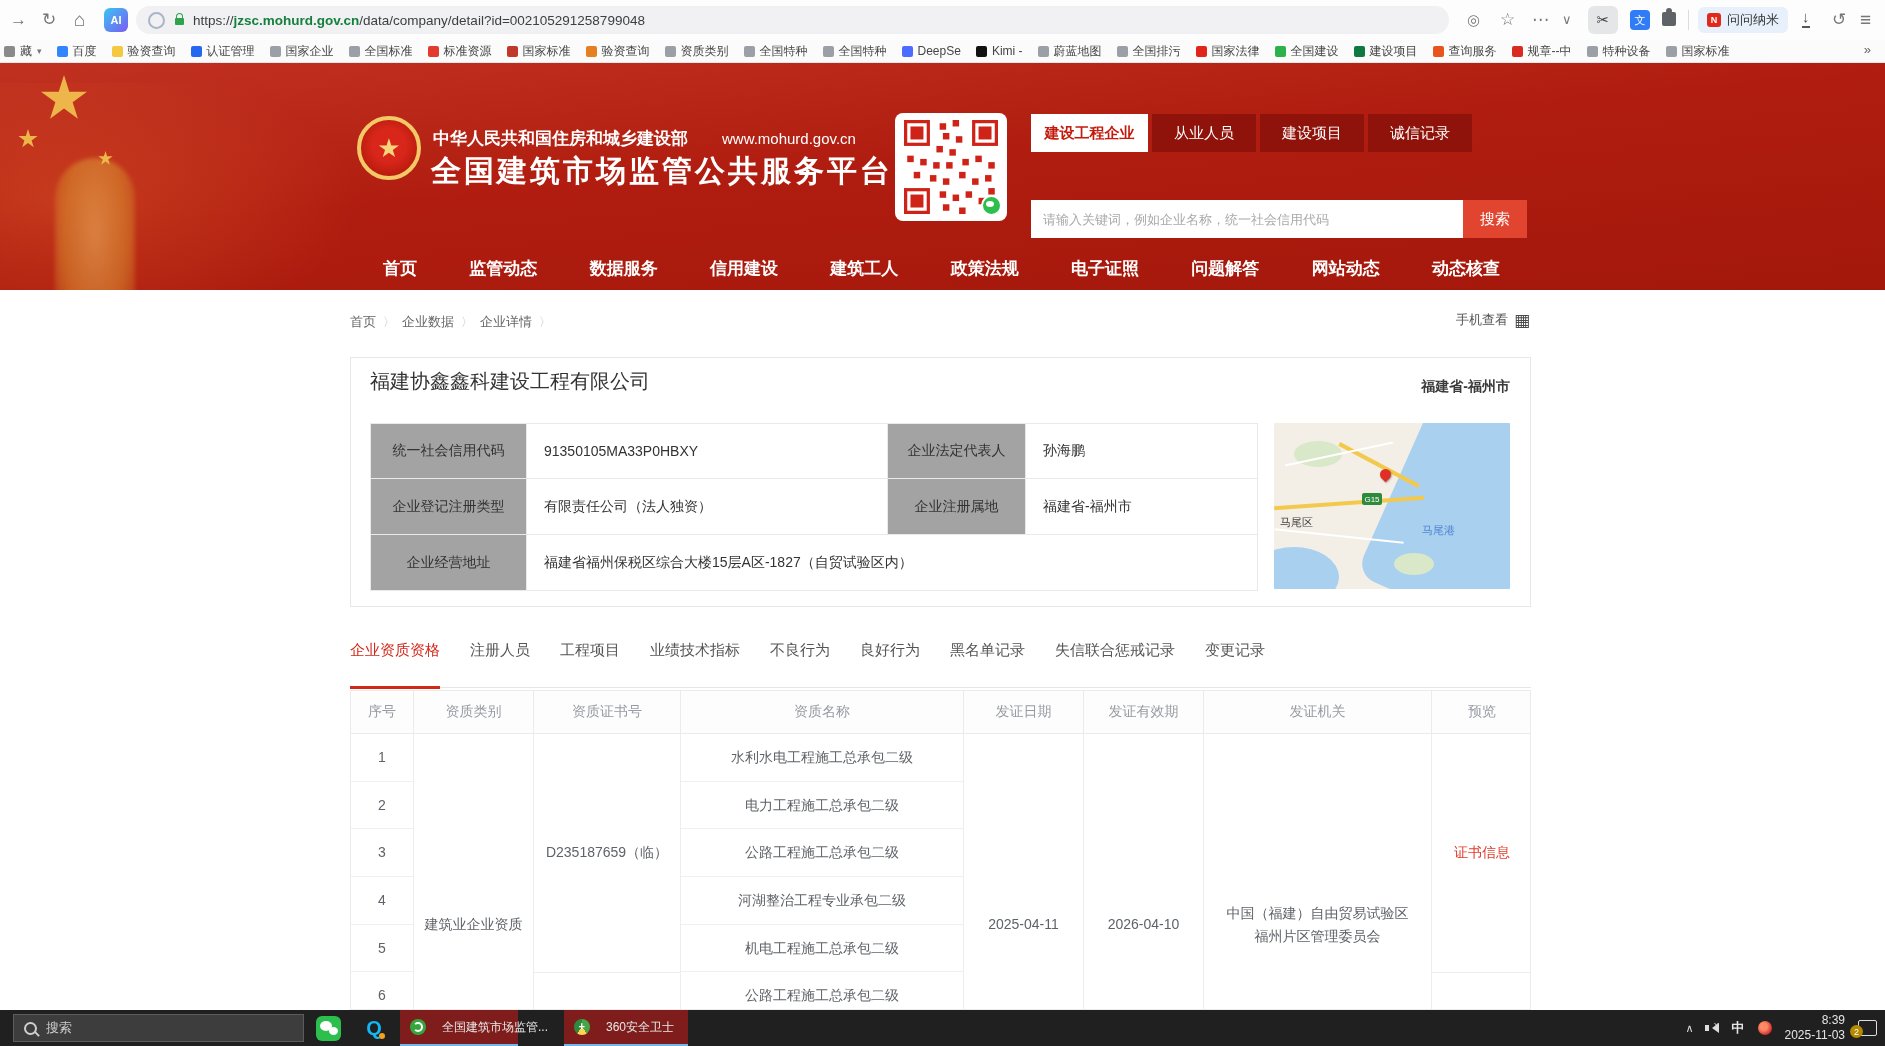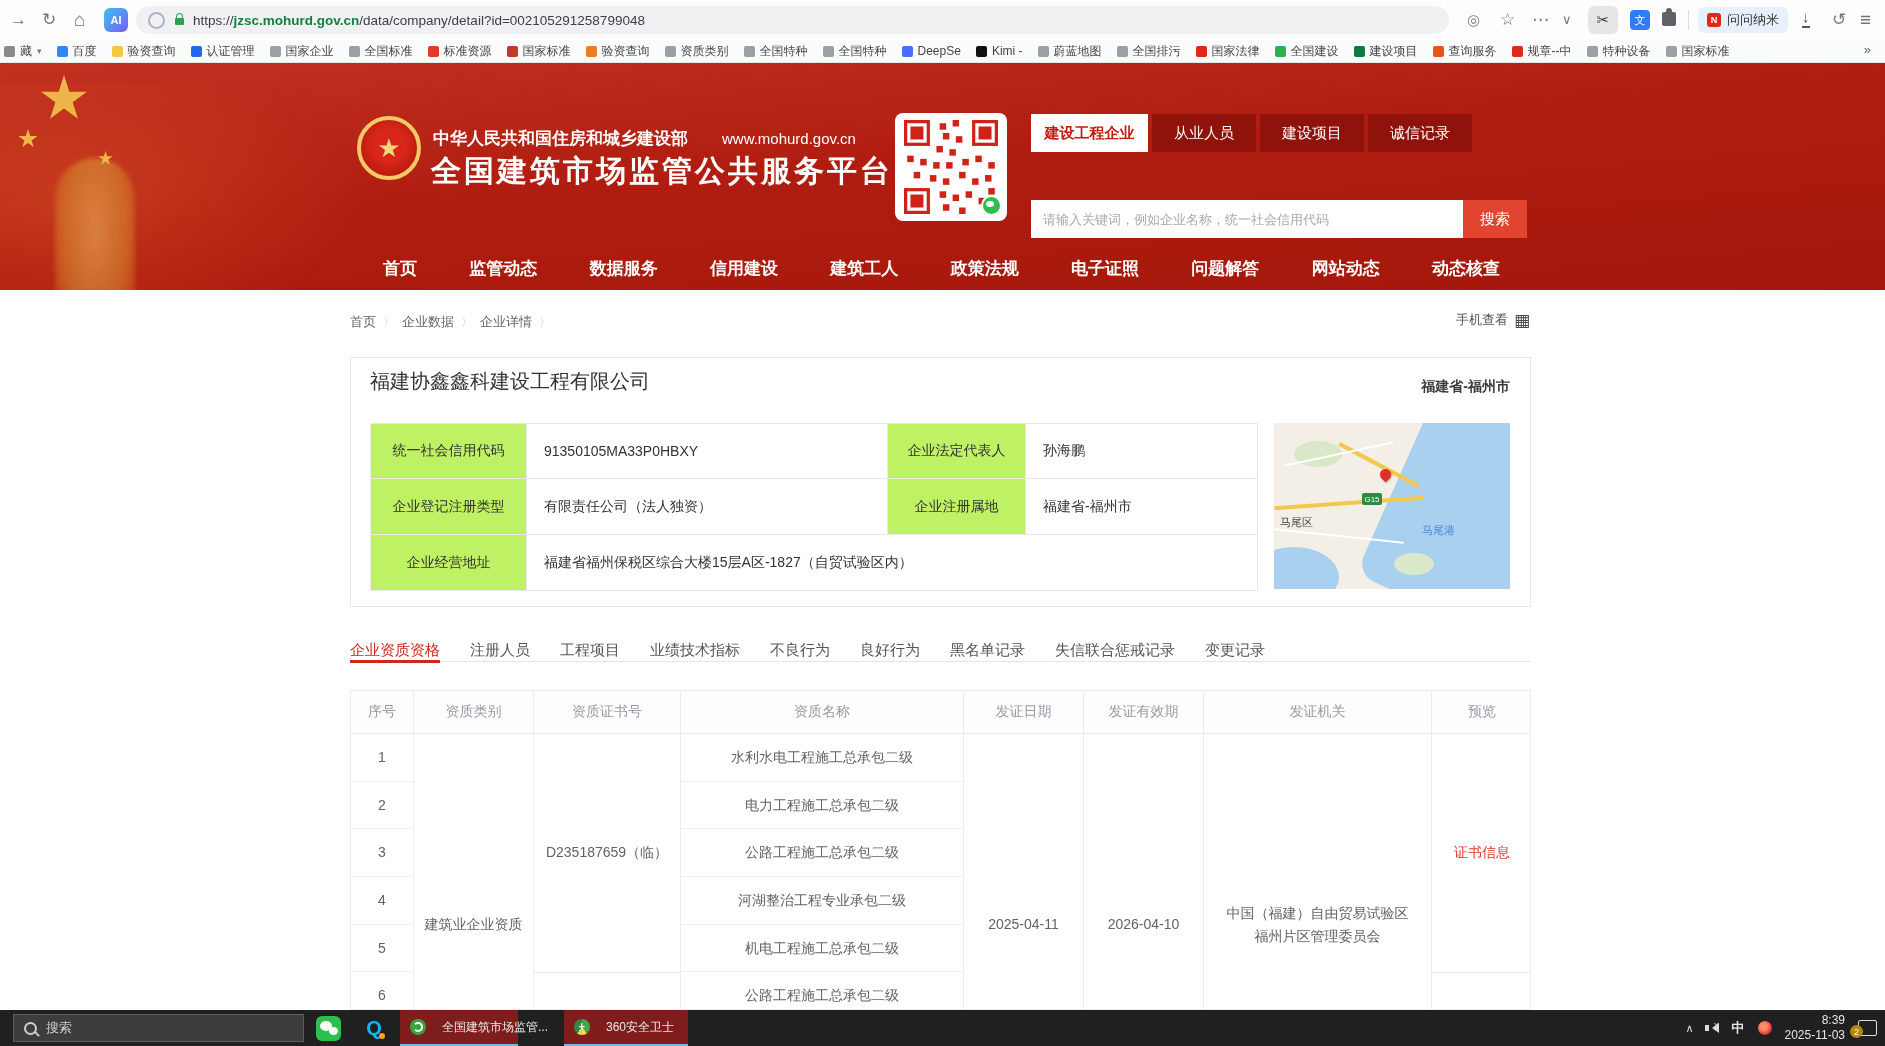--- a/index.html
+++ b/index.html
@@ -91,41 +91,41 @@
   
   #card{position:absolute;left:350px;top:357px;width:1181px;height:250px;border:1px solid #e7e7e7;box-sizing:border-box;}
   #cname{position:absolute;left:370px;top:368px;font-size:20px;color:#333;font-family:Liberation Serif, serif;}
   #cregion{position:absolute;right:375px;top:378px;font-size:14px;font-weight:bold;color:#3a3a3a;}
   #itable{position:absolute;left:370px;top:423px;display:grid;
     grid-template-columns:155px 361px 138px 232px;grid-template-rows:54px 56px 56px;
     border:1px solid #e9e9e9;font-size:14px;}
   #itable>div{border-left:1px solid #e9e9e9;border-top:1px solid #e9e9e9;display:flex;align-items:center;box-sizing:border-box;}
   #itable>div.r1{border-top:none;}
   #itable>div.c1{border-left:none;}
-  .lbl{background:#bef264;justify-content:center;color:#333;}
+  .lbl{background:#a3a3a3;justify-content:center;color:#333;}
   .val{padding-left:17px;color:#333;}
   .span3{grid-column:2/5;}
   
   #map{position:absolute;left:1274px;top:423px;width:236px;height:166px;background:#f3efe6;overflow:hidden;}
   #water-r{position:absolute;right:-30px;top:-10px;width:150px;height:200px;background:#a9d0ef;
     transform:rotate(24deg);border-radius:20px;}
   #water-bl{position:absolute;left:-25px;bottom:-18px;width:90px;height:60px;background:#a9d0ef;border-radius:50%;}
   .park{position:absolute;background:#d8e8c8;border-radius:50%;}
   .road-y{position:absolute;height:4px;background:#f3c94d;}
   .road-w{position:absolute;height:2px;background:#fff;}
   #g15{position:absolute;left:88px;top:70px;width:20px;height:12px;background:#2e8b3d;border-radius:2px;
     color:#fff;font-size:8px;display:flex;align-items:center;justify-content:center;}
   #pin{position:absolute;left:106px;top:46px;width:11px;height:11px;background:#e03026;border-radius:50% 50% 50% 0;
     transform:rotate(-45deg);box-shadow:0 1px 2px rgba(0,0,0,.4);}
   #lbl-district{position:absolute;left:6px;top:92px;font-size:11px;color:#444;}
   #lbl-port{position:absolute;left:148px;top:100px;font-size:11px;color:#4f86d0;}
 
   
   #dtabs{position:absolute;left:350px;top:641px;width:1181px;border-bottom:1px solid #e6e6e6;display:flex;gap:30px;}
-  .dtab{font-size:15px;color:#555;padding-bottom:0;}
+  .dtab{font-size:15px;color:#555;padding-bottom:26px;}
   .dtab:first-child{color:#d2281a;border-bottom:3px solid #d2281a;margin-bottom:-2px;}
 
   
   #qtable{position:absolute;left:350px;top:690px;width:1181px;height:320px;border:1px solid #ebebeb;
     box-sizing:border-box;overflow:hidden;background:#fff;}
   .hc{position:absolute;top:0;height:43px;box-sizing:border-box;border-right:1px solid #ebebeb;border-bottom:1px solid #ebebeb;
     display:flex;align-items:center;justify-content:center;font-size:14px;color:#979ba3;background:#fdfdfd;}
   .bc{position:absolute;top:43px;height:277px;box-sizing:border-box;border-right:1px solid #ededed;}
   .cell{height:47.7px;line-height:47.7px;text-align:center;border-bottom:1px solid #f0f0f0;box-sizing:border-box;
     font-size:14px;color:#5f6368;}

